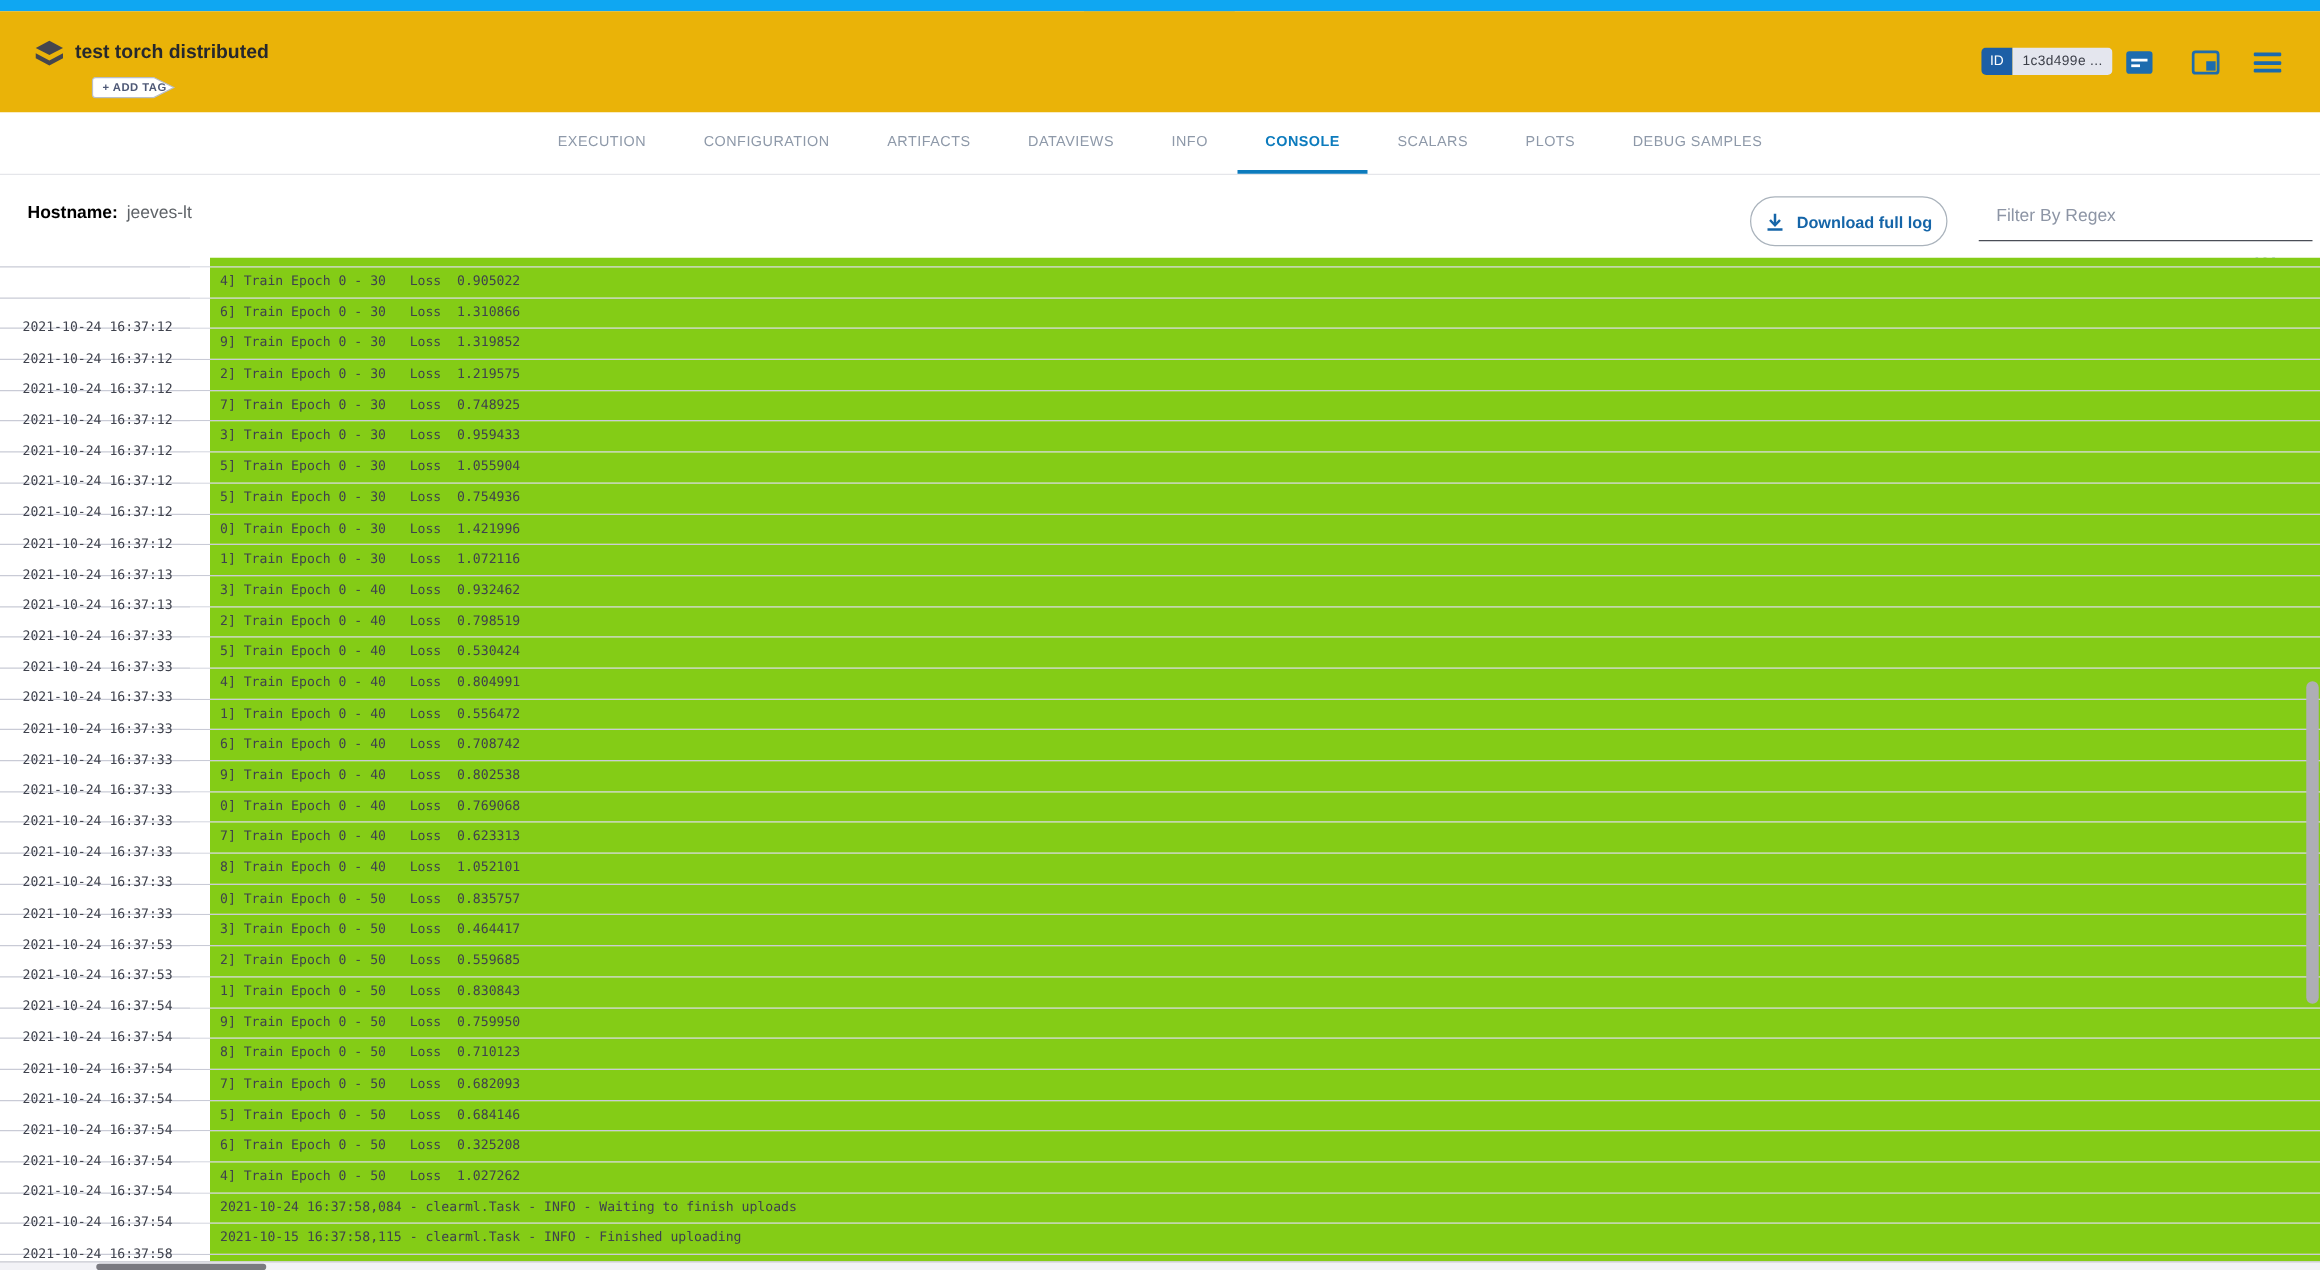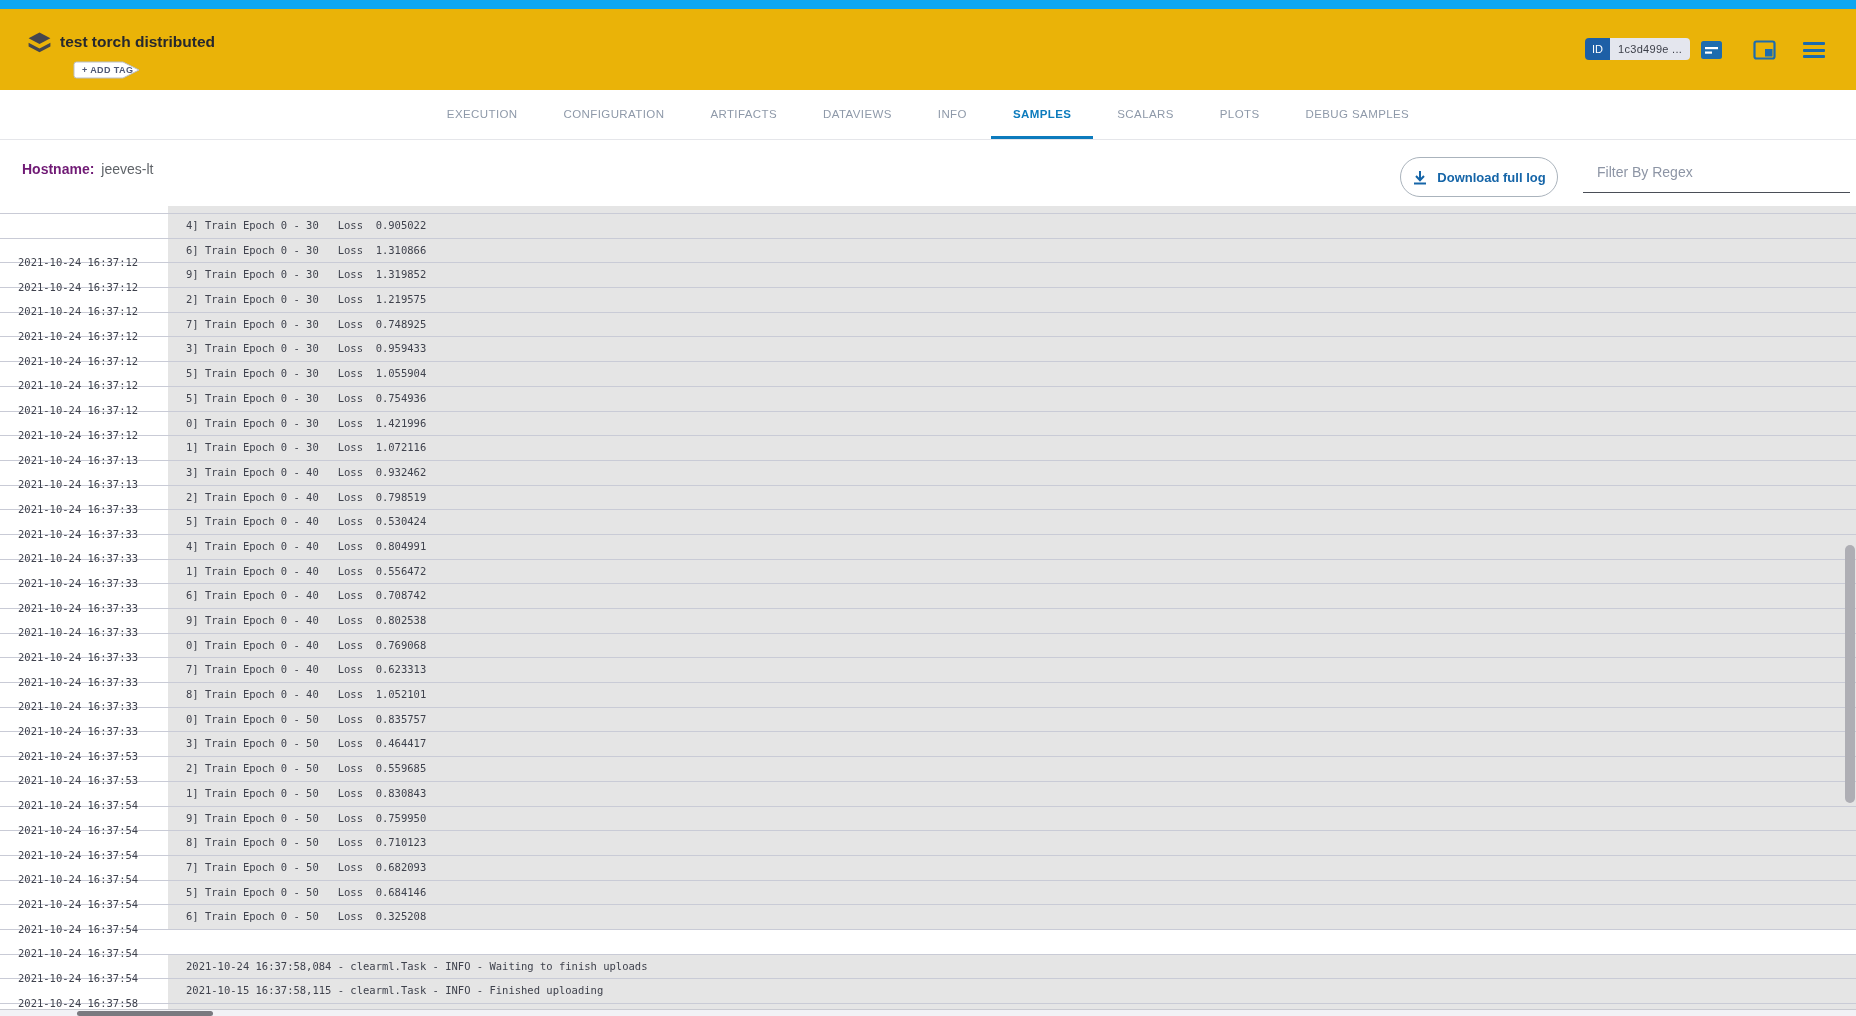--- a/index.html
+++ b/index.html
@@ -42,40 +42,40 @@
   .tab { position:relative; display:flex; align-items:center; padding:0 8px; font-size:11.5px;
          color:#8E99A9; letter-spacing:0.4px; cursor:pointer; white-space:nowrap; }
   .tab.active { color:#0C7BBD; font-weight:bold; }
   .tab.active::after { content:""; position:absolute; left:-14px; right:-14px; bottom:0;
                        height:3px; background:#0C7BBD; }
   .refresh { position:absolute; left:1799px; top:101px; cursor:pointer; }
 
   
   .hostbar { position:absolute; left:0; top:141px; width:100%; height:65px; background:#fff; }
   .hostline { position:absolute; left:22px; top:20px; font-size:14px; }
-  .hostline b { color:#701a75; font-weight:bold; }
+  .hostline b { color:#000000; font-weight:bold; }
   .hostline span.val { color:#5f6368; margin-left:7px; }
   .dl-btn { position:absolute; left:1400px; top:16px; width:158px; height:40px; border:1px solid #AAB3BC;
             border-radius:20px; background:#fff; display:flex; align-items:center; justify-content:center;
             gap:9px; cursor:pointer; }
   .dl-btn span { color:#1565A8; font-size:13px; font-weight:bold; }
   .filter { position:absolute; left:1583px; top:17px; width:267px; height:35px; border:none;
             border-bottom:1.5px solid #4A4E57; font-size:14px; color:#33363d; background:transparent;
             padding:0 0 6px 14px; outline:none; font-family:"Liberation Sans",sans-serif; }
   .filter::placeholder { color:#8D95A5; opacity:1; }
 
   
   .log { position:absolute; left:0; top:206px; width:100%; bottom:0; background:#fff; overflow:hidden;
          font-family:"DejaVu Sans Mono","Liberation Mono",monospace; font-size:10.5px; color:#3F424D; }
   .log-row { display:flex; height:24.7px; border-bottom:1px solid #C9CBD6; }
   .log-row.partial-top { height:8px; }
   .log-row.partial-bottom { height:12px; border-bottom:none; }
   .cell-ts  { width:152px; background:#E8EAF2; padding-left:18px; line-height:23.2px; white-space:pre;margin-top:37px; }
   .cell-gap { width:16px; background:#fff; }
-  .cell-msg { flex:1; background:#e5e5e5; padding-left:18px; line-height:23.2px; white-space:pre; }
+  .cell-msg { flex:1; background:#84cc16; padding-left:8px; line-height:23.2px; white-space:pre; }
 
   
   .hscroll { position:absolute; left:0; bottom:0; width:100%; height:7px; background:#F2F2F6;
              border-top:1px solid #C9CAD1; }
   .hscroll .thumb { position:absolute; left:77px; top:1px; width:136px; height:5px;
                     background:#7A7A80; border-radius:3px; }
   .vscroll-thumb { position:absolute; right:1px; top:545px; width:10px; height:258px;
                    background:#AEAEB4; border-radius:5px; }
 </style>
 </head>
@@ -127,21 +127,21 @@
     </span>
   </div>
 
   <div class="tabsrow">
     <div class="tabs" id="tabs">
         <div class="tab">EXECUTION</div>
         <div class="tab">CONFIGURATION</div>
         <div class="tab">ARTIFACTS</div>
         <div class="tab">DATAVIEWS</div>
         <div class="tab">INFO</div>
-        <div class="tab active">SAMPLES</div>
+        <div class="tab active">CONSOLE</div>
         <div class="tab">SCALARS</div>
         <div class="tab">PLOTS</div>
         <div class="tab">DEBUG SAMPLES</div>
       </div>
     <span class="refresh">
       <svg width="27" height="27" viewBox="0 0 27 27">
         <path d="M6.5 15.5 a7.5 7.5 0 0 1 12.2-6.2" fill="none" stroke="#1A6AAD" stroke-width="2"></path>
         <path d="M19.5 5.5 l0.1 4.6 -4.4 -1.2 Z" fill="#1A6AAD"></path>
         <path d="M20.5 11.5 a7.5 7.5 0 0 1 -12.2 6.2" fill="none" stroke="#1A6AAD" stroke-width="2"></path>
         <path d="M7.5 21.5 l-0.1 -4.6 4.4 1.2 Z" fill="#1A6AAD"></path>
@@ -312,20 +312,21 @@
         <span class="cell-msg">5] Train Epoch 0 - 50   Loss  0.684146</span>
       </div>
       <div class="log-row">
         <span class="cell-ts">2021-10-24 16:37:54</span>
         <span class="cell-gap"></span>
         <span class="cell-msg">6] Train Epoch 0 - 50   Loss  0.325208</span>
       </div>
       <div class="log-row">
         <span class="cell-ts">2021-10-24 16:37:54</span>
         <span class="cell-gap"></span>
+        <span class="cell-msg">4] Train Epoch 0 - 50   Loss  1.027262</span>
       </div>
       <div class="log-row">
         <span class="cell-ts">2021-10-24 16:37:58</span>
         <span class="cell-gap"></span>
         <span class="cell-msg">2021-10-24 16:37:58,084 - clearml.Task - INFO - Waiting to finish uploads</span>
       </div>
       <div class="log-row">
         <span class="cell-ts">2021-10-24 16:37:58</span>
         <span class="cell-gap"></span>
         <span class="cell-msg">2021-10-15 16:37:58,115 - clearml.Task - INFO - Finished uploading</span>

